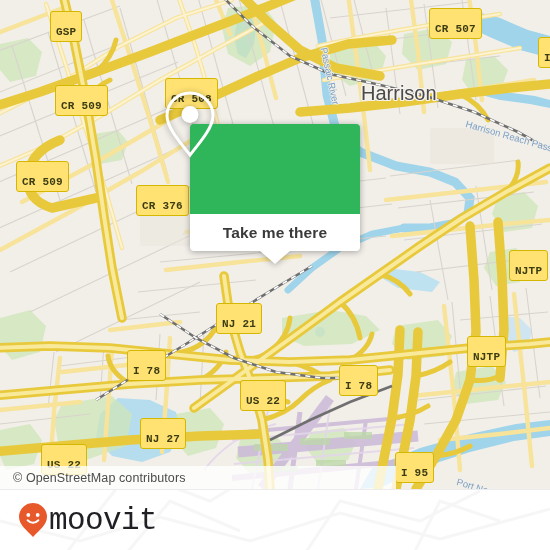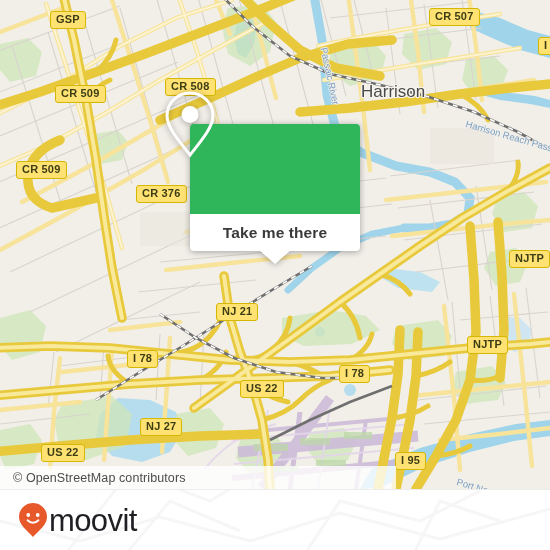--- a/index.html
+++ b/index.html
@@ -23,31 +23,32 @@
   
   .shield {
     position: absolute;
     background: #ffe272;
     border: 1.6px solid #d6b700;
     border-radius: 3px;
     color: #3d3d14;
     font-size: 11px;
     font-weight: bold;
     letter-spacing: .2px;
-    padding: 1px 5px 2px 5px;
+    padding: 14px 5px 2px 5px;
     line-height: 13px;
     white-space: nowrap;
     text-align: left;
+    font-family: Liberation Mono, monospace;
   }
 
   
   .place-label {
     position: absolute;
     color: #4a4a4a;
-    font-size: 17px;
+    font-size: 20px;
     white-space: nowrap;
     text-shadow:
       1.4px 0 #f6f3ee, -1.4px 0 #f6f3ee, 0 1.4px #f6f3ee, 0 -1.4px #f6f3ee,
       1px 1px #f6f3ee, -1px -1px #f6f3ee, 1px -1px #f6f3ee, -1px 1px #f6f3ee;
   }
   .water-label {
     position: absolute;
     color: #7a9fc4;
     font-size: 9.5px;
     white-space: nowrap;
@@ -134,21 +135,21 @@
     display: flex; align-items: center;
     justify-content: space-between;
     padding: 0 13px 0 18px;
   }
   #footer-title {
     font-size: 16px;
     color: #2f2f2f;
     letter-spacing: .05px;
     white-space: nowrap;
   }
-  #brand { display: flex; align-items: center; gap: 1px; }
+  #brand { display: flex; align-items: center; gap: 1px; font-family: Liberation Mono, monospace; }
   #brand-word {
     font-size: 31px;
     color: #201f24;
     letter-spacing: -.6px;
     line-height: 31px;
     font-weight: normal;
   }
 </style>
 </head>
 <body>

